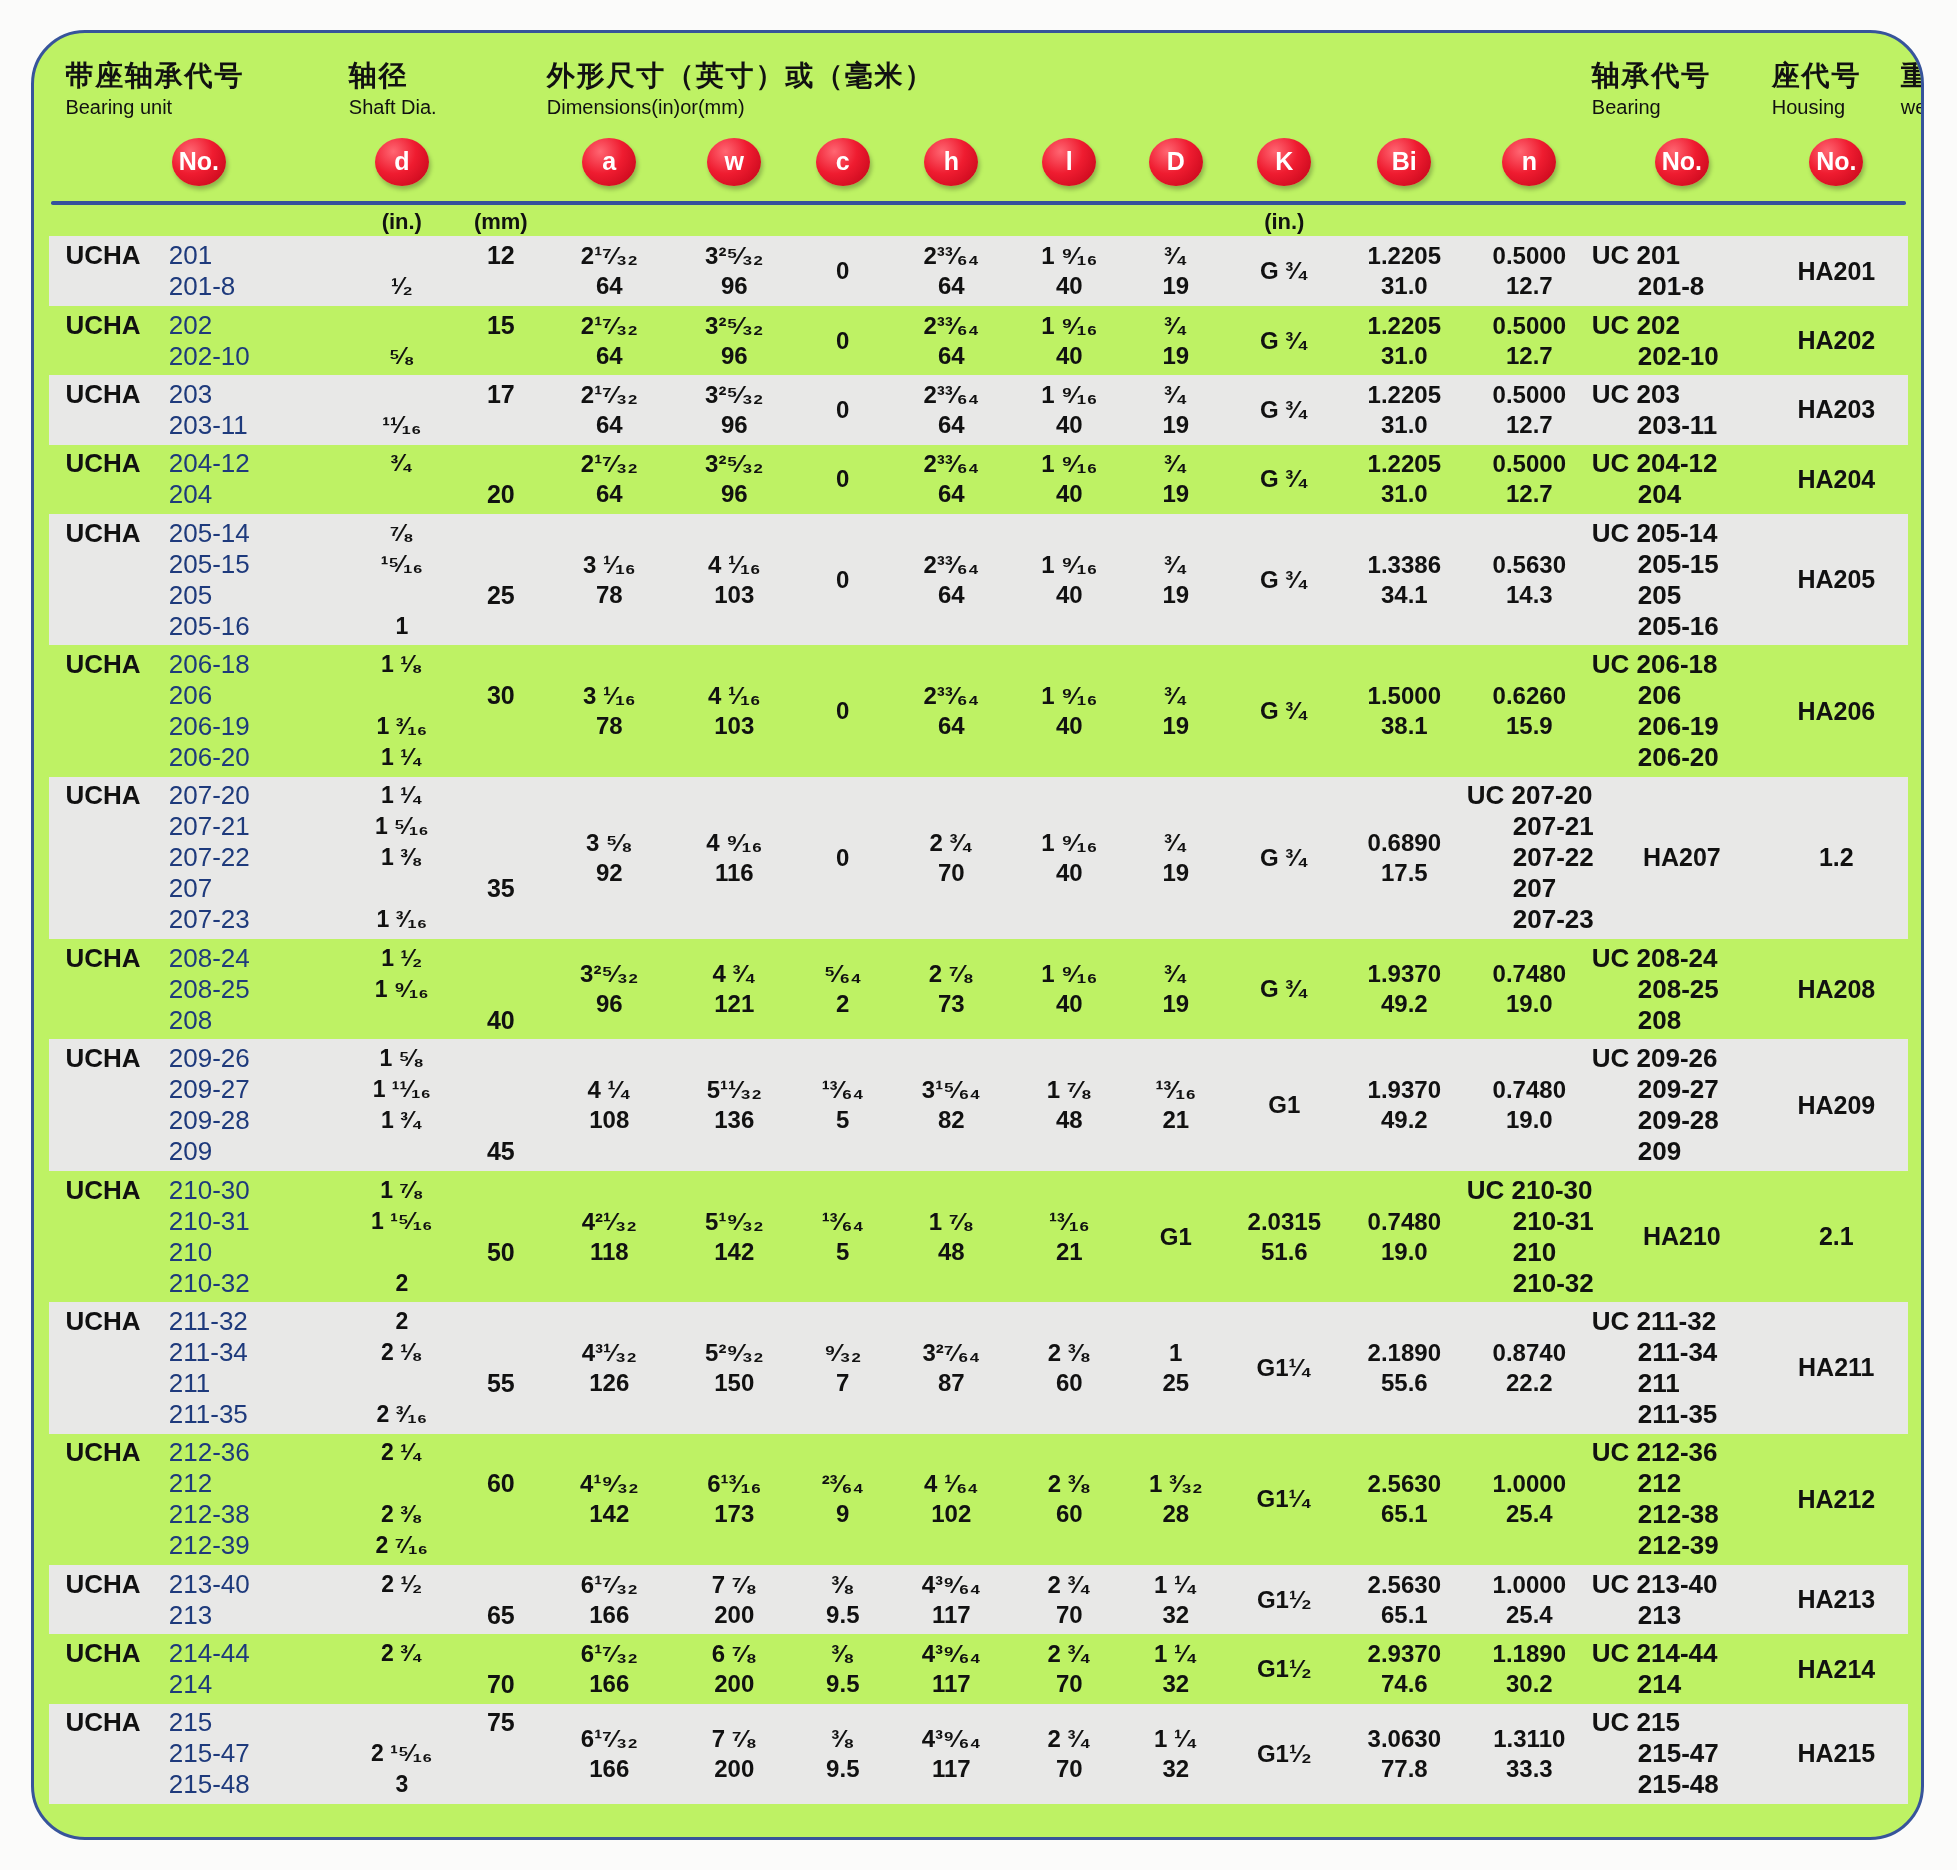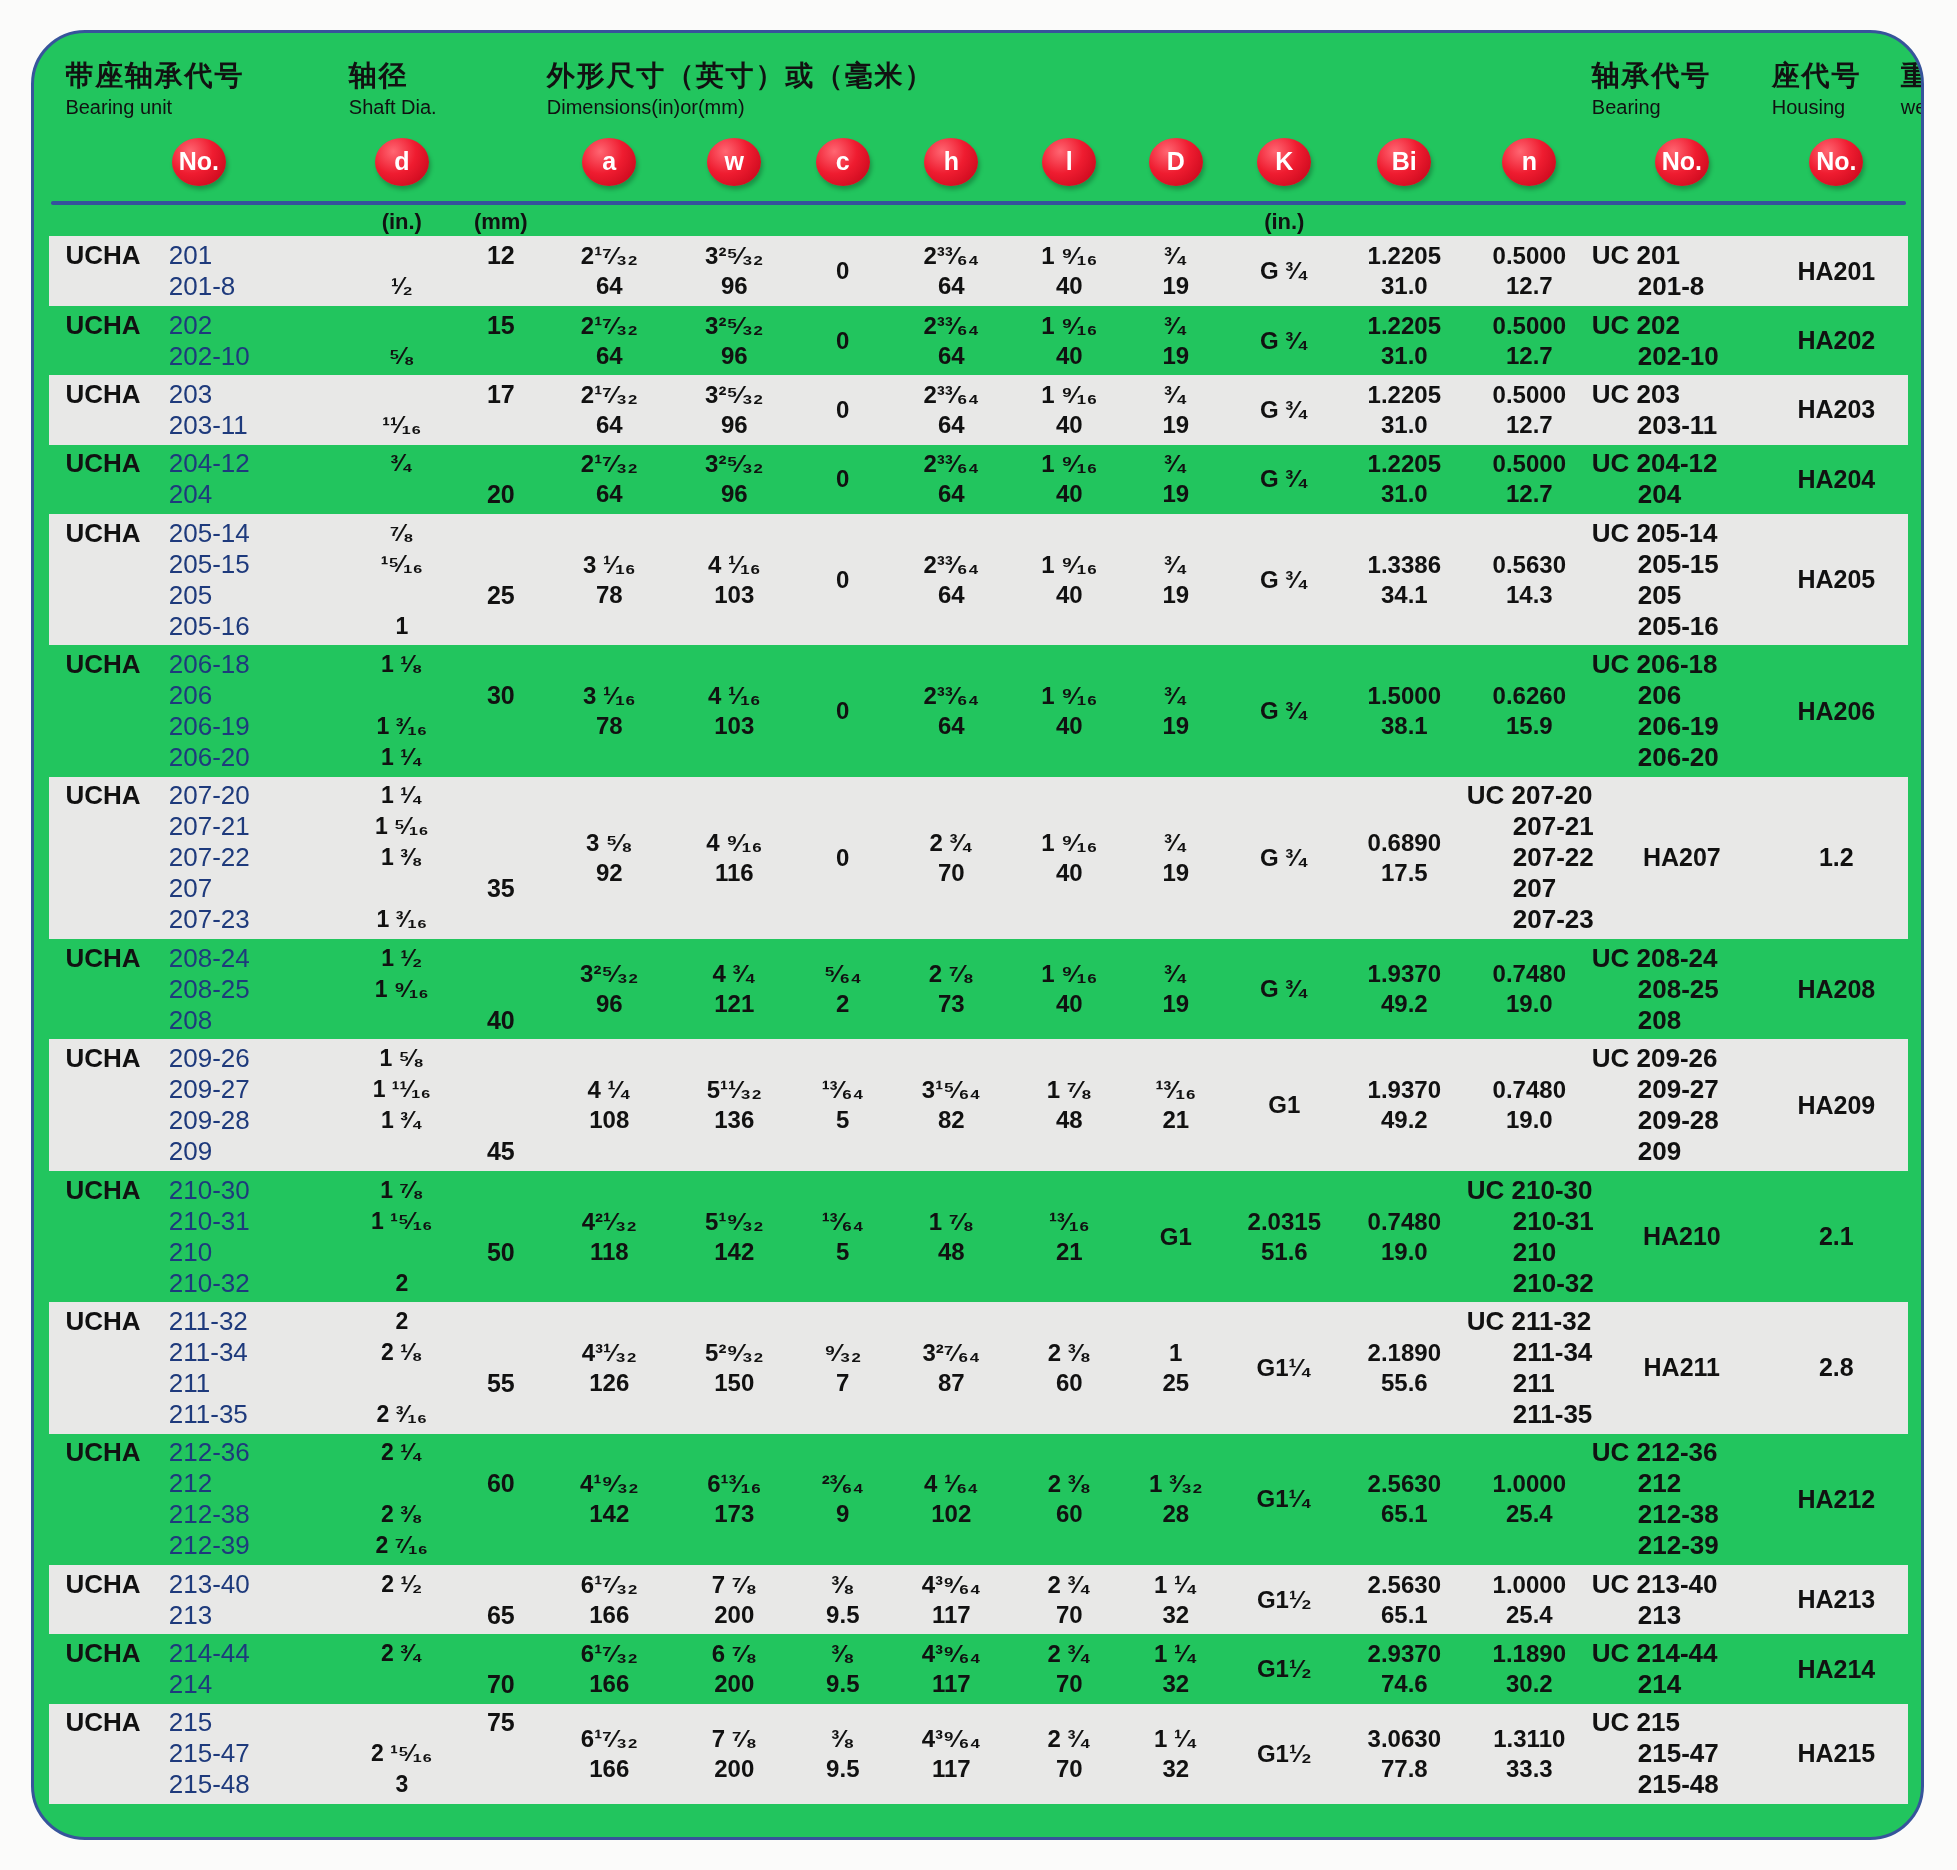--- a/index.html
+++ b/index.html
@@ -1,19 +1,19 @@
 <!DOCTYPE html>
 <html style="font-size:14.8px"><head>
 <meta charset="utf-8">
 <style>
   html,body{margin:0;padding:0;background:#fbfbfa;}
   body{width:1958px;height:1871px;position:relative;
        font-family:"Liberation Sans","DejaVu Sans",sans-serif;color:#111;}
   .frame{position:absolute;left:31px;top:29.5px;width:1887px;height:1804px;
-         border:3.7px solid #37549b;border-radius:54px;background:#22c55e;overflow:hidden;}
+         border:3.7px solid #37549b;border-radius:54px;background:#bef264;overflow:hidden;}
   .inner{padding:24px 13px 0 14.8px;}
 
   
   .grid{display:grid;grid-template-columns:120px 180px 106px 92px 125px 125px 92px 125px 111px 102px 115px 125px 125px 180px 129px 97px;}
 
   
   .titles{align-items:start;}
   .tgroup .zh{font-size:28px;font-weight:700;letter-spacing:1.8px;}
   .tgroup .en{font-size:20px;font-weight:400;margin-top:1.8px;}
   .t-bearing-unit{grid-column:1 / span 2;padding-left:16.6px;}
@@ -790,20 +790,24 @@
           </div>
     <div class="c dim">
             <span class="in">1</span>
             <span class="mm">25</span>
           </div>
     <div class="c kcol">G1¹⁄₄</div>
     <div class="c dim">
             <span class="in">2.1890</span>
             <span class="mm">55.6</span>
           </div>
+    <div class="c dim">
+            <span class="in">0.8740</span>
+            <span class="mm">22.2</span>
+          </div>
     <div class="c brg">
             <div class="line first">UC 211-32</div>
             <div class="line">211-34</div>
             <div class="line">211</div>
             <div class="line">211-35</div>
           </div>
     <div class="c hsg">HA211</div>
     <div class="c wt">2.8</div>
   </div>
         <div class="grid row">

